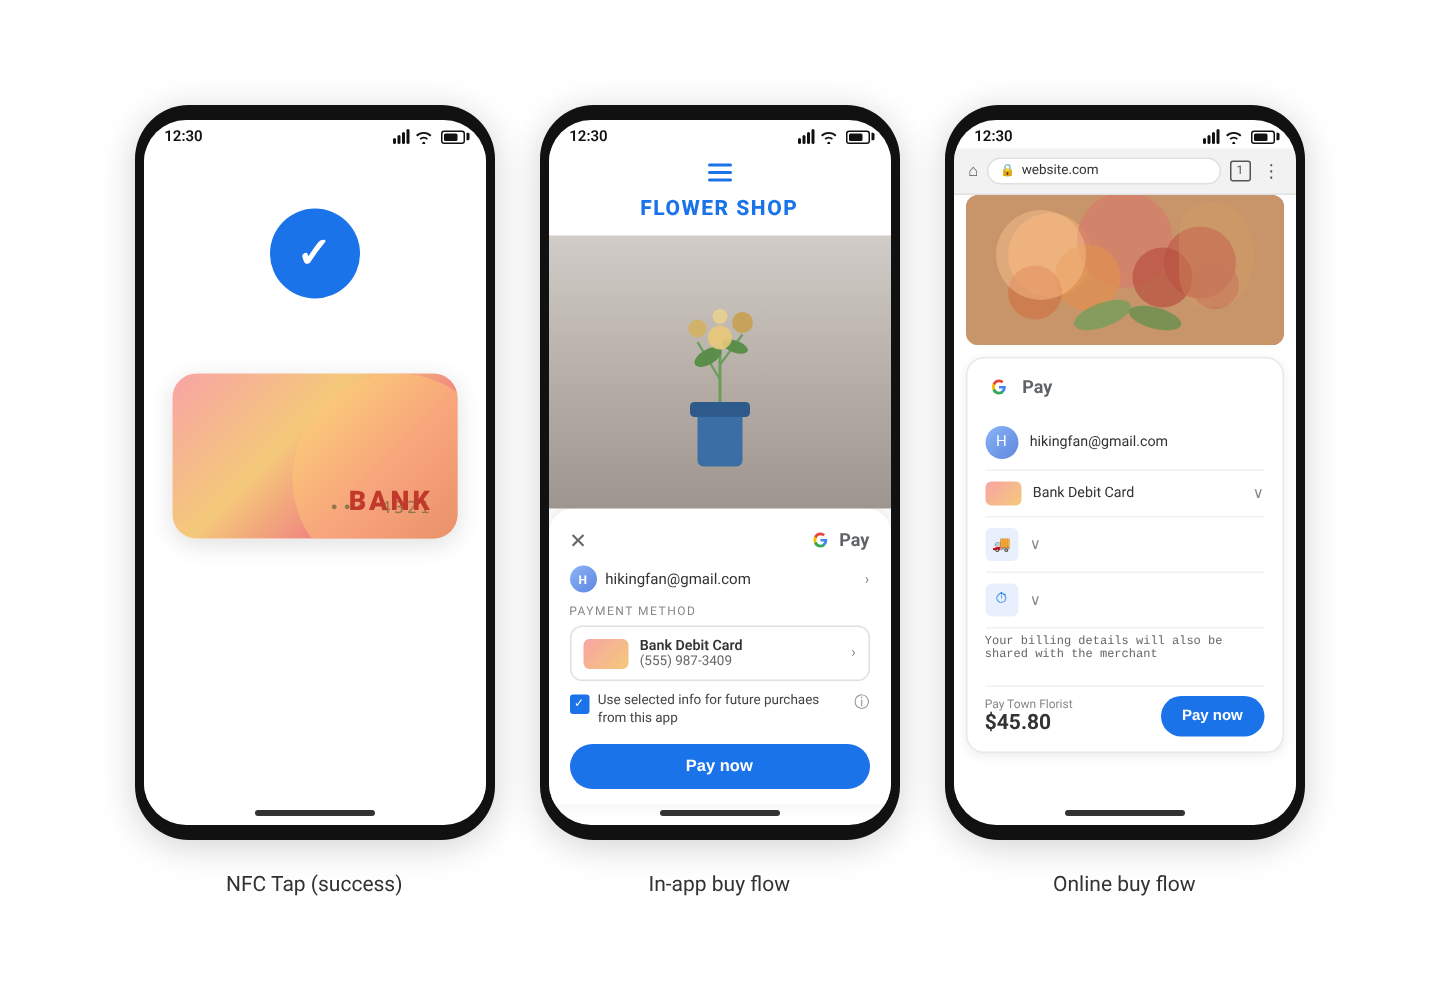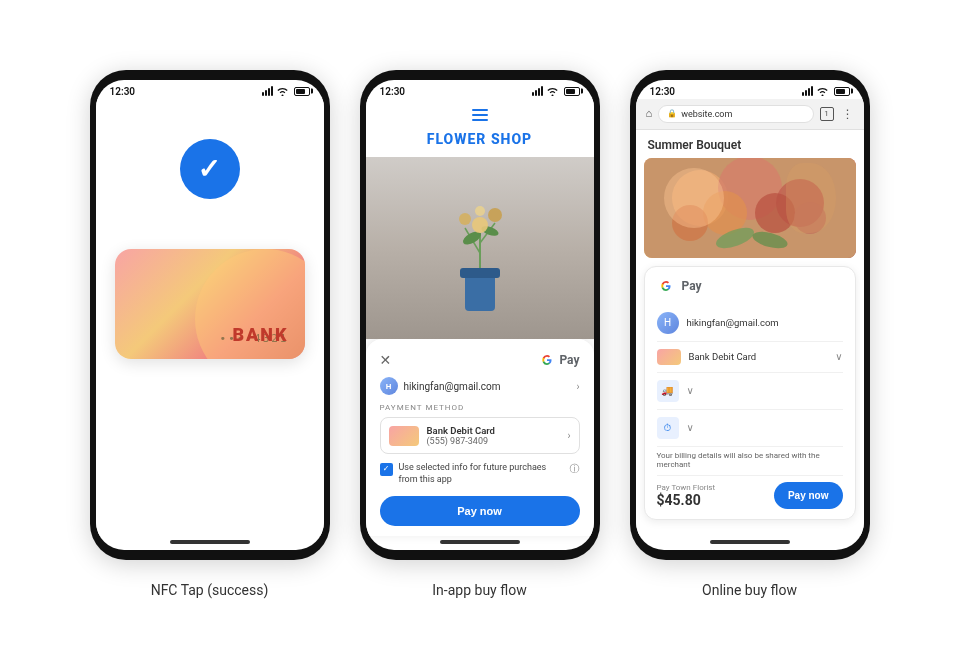--- a/index.html
+++ b/index.html
@@ -366,23 +366,24 @@
     .row-icon.card-ic {
       background: linear-gradient(135deg, #f8a4a4, #f4c97a);
       border-radius: 4px; width: 24px; height: 16px;
     }
     .row-icon.shipping-ic { background: #e8f0fe; color: #1a73e8; border-radius: 4px; }
     .row-icon.time-ic { background: #e8f0fe; color: #1a73e8; border-radius: 4px; }
     .row-text { flex: 1; font-size: 9.5px; color: #333; }
     .row-chevron { font-size: 10px; color: #888; }
     .billing-notice {
       font-size: 8px; color: #666;
-      padding: 4px 0 6px;
+      padding: 4px 0 16px;
       border-bottom: 1px solid #f0f0f0;
       margin-bottom: 6px;
+      font-family: Liberation Mono, monospace;
     }
     .pay-footer {
       display: flex; align-items: center; justify-content: space-between;
     }
     .pay-total-amount { font-size: 14px; font-weight: 700; color: #333; }
     .pay-merchant { font-size: 8px; color: #888; }
     .pay-now-btn-sm {
       background: #1a73e8;
       color: #fff;
       border: none;
@@ -564,21 +565,20 @@
           <span class="browser-home-icon">⌂</span>
           <div class="browser-address">
             <span class="lock-icon">🔒</span>
             <span>website.com</span>
           </div>
           <div class="browser-tab-icon">1</div>
           <span class="browser-menu">⋮</span>
         </div>
 
         <div class="online-content">
-          <span class="product-title">Summer Bouquet</span>
 
           <div class="bouquet-image">
             <svg width="100%" height="100%" viewBox="0 0 220 100" preserveAspectRatio="xMidYMid slice">
               <rect width="220" height="100" fill="#c8956a"></rect>
               <circle cx="60" cy="40" r="28" fill="#e8a870" opacity="0.8"></circle>
               <circle cx="110" cy="30" r="32" fill="#d4806a" opacity="0.8"></circle>
               <circle cx="160" cy="45" r="24" fill="#c06050" opacity="0.8"></circle>
               <circle cx="85" cy="55" r="22" fill="#e09050" opacity="0.7"></circle>
               <circle cx="135" cy="55" r="20" fill="#b85040" opacity="0.7"></circle>
               <circle cx="50" cy="65" r="18" fill="#d07040" opacity="0.6"></circle>

